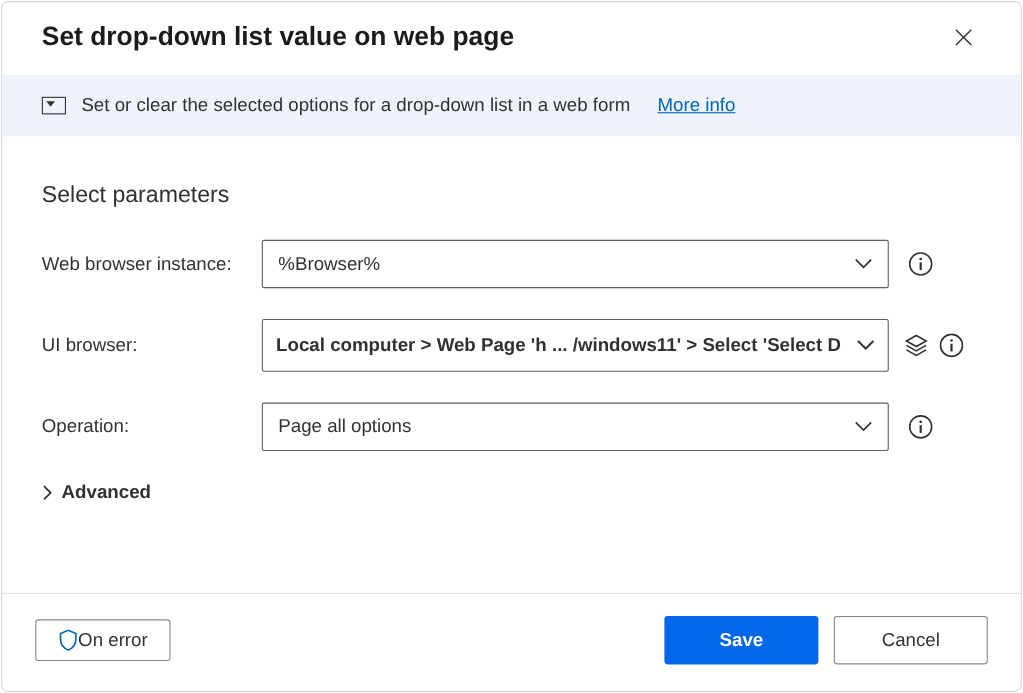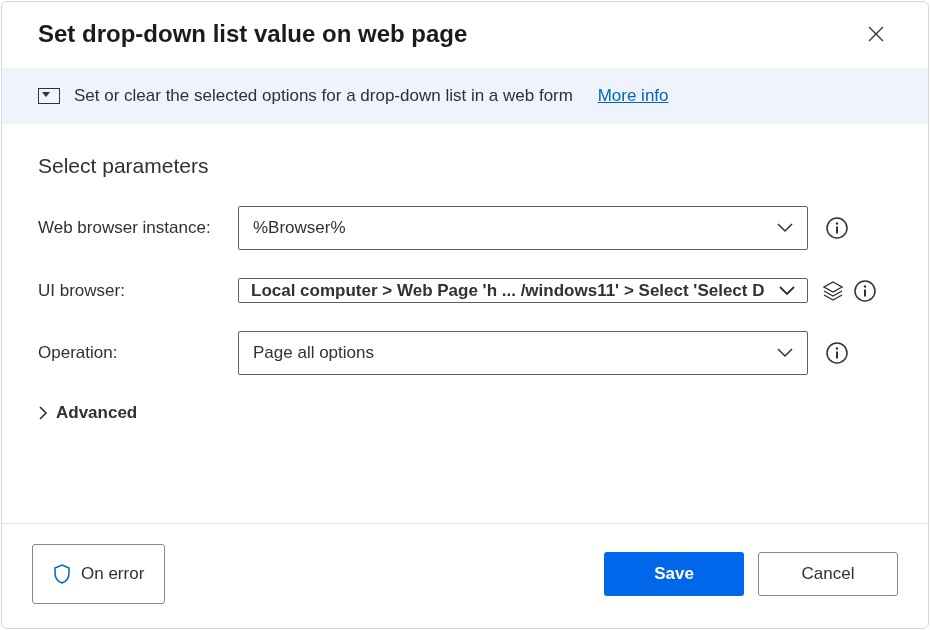--- a/index.html
+++ b/index.html
@@ -68,20 +68,21 @@
     }
     .link {
       color: #0067b8;
       text-decoration: underline;
       cursor: pointer;
       margin-left: 20px;
     }
     .body {
       padding: 30px 36px 10px 36px;
       flex: 1;
+      margin-top: 12px;
     }
     .section-title {
       font-size: 21px;
       color: #323130;
       margin-bottom: 28px;
     }
     .row {
       display: flex;
       align-items: center;
       margin-bottom: 28px;
@@ -100,21 +101,21 @@
       align-items: center;
       justify-content: space-between;
       padding: 0 14px;
       cursor: pointer;
       font-size: 17px;
       color: #323130;
       background: #fff;
     }
     .dropdown-ui {
       flex: 0 0 570px;
-      height: 25px;
+      height: 48px;
       border: 1px solid #605e5c;
       border-radius: 2px;
       display: flex;
       align-items: center;
       justify-content: space-between;
       padding: 0 12px;
       cursor: pointer;
       font-size: 17px;
       font-weight: 600;
       color: #323130;
@@ -163,28 +164,27 @@
       margin-top: 12px;
     }
     .footer {
       border-top: 1px solid #e1e1e1;
       padding: 20px 30px 24px 30px;
       display: flex;
       align-items: center;
       justify-content: space-between;
     }
     .on-error-btn {
-      height: 60px;
+      height: 38px;
       padding: 0 20px;
       border: 1px solid #8a8886;
       border-radius: 3px;
       background: #fff;
       display: flex;
       align-items: center;
-      gap: 10px;
       font-size: 17px;
       color: #323130;
       cursor: pointer;
     }
     .footer-right {
       display: flex;
       gap: 14px;
     }
     .btn {
       height: 44px;

